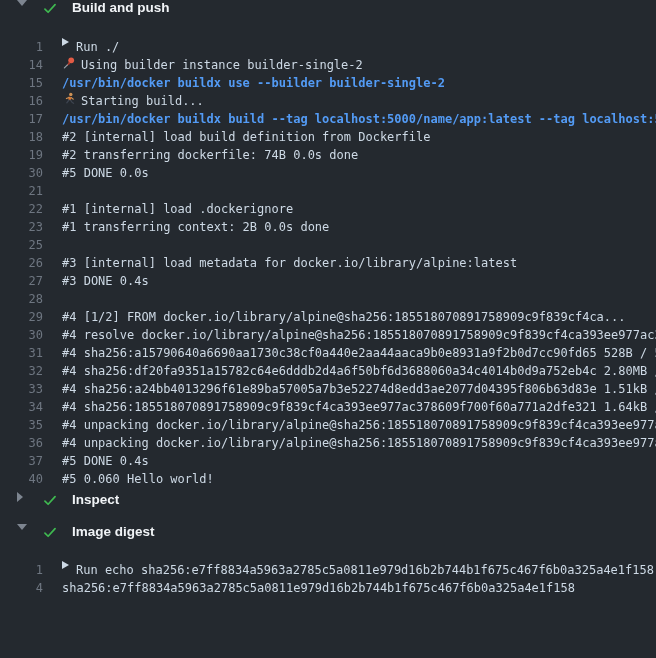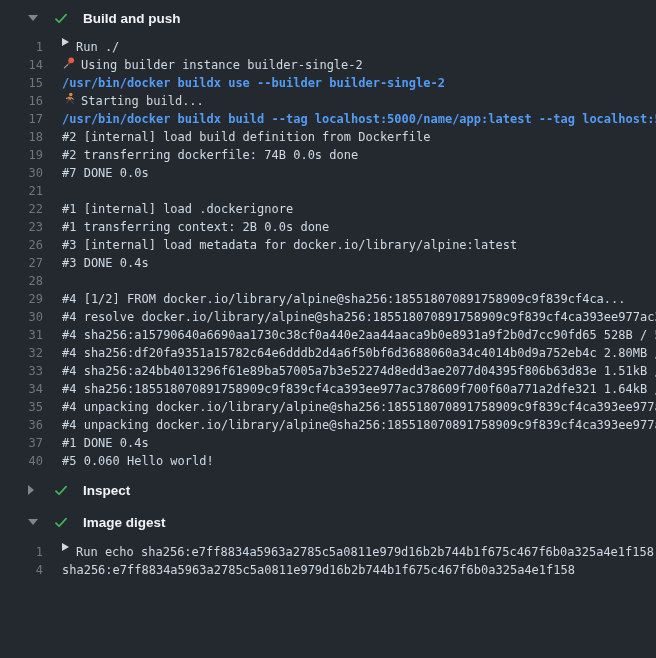--- a/index.html
+++ b/index.html
@@ -3,21 +3,21 @@
 <meta charset="utf-8">
 <style>
   html,body{margin:0;padding:0;}
   body{
     width:656px;height:658px;overflow:hidden;
     background:var(--background,#24292f);
     font-family:"DejaVu Sans Mono","Liberation Mono",monospace;
   }
   #log-root{width:656px;height:658px;overflow:hidden;}
   .section-header{
-    display:flex;align-items:center;height:32px;padding-left:28px;
+    display:flex;align-items:flex-start;height:32px;padding-left:17px;
     cursor:pointer;box-sizing:border-box;
   }
   .section-header.first{height:36px;}
   .chev{width:12px;display:flex;align-items:center;justify-content:flex-start;flex:none;}
   .tri-down{width:0;height:0;border-left:5px solid transparent;border-right:5px solid transparent;border-top:6px solid var(--chevron-gray,#7d8590);}
   .tri-right{width:0;height:0;border-top:5px solid transparent;border-bottom:5px solid transparent;border-left:6px solid var(--chevron-gray,#7d8590);}
   .chk{margin-left:13px;width:17px;height:16px;flex:none;display:flex;align-items:center;}
   .step-title{
     margin-left:13px;
     font-family:"Liberation Sans","DejaVu Sans",sans-serif;
@@ -92,34 +92,38 @@
       <div class="line log">
         <span class="num">18</span>
         <span class="content"><span class="txt">#2 [internal] load build definition from Dockerfile</span></span>
       </div>
       <div class="line log">
         <span class="num">19</span>
         <span class="content"><span class="txt">#2 transferring dockerfile: 74B 0.0s done</span></span>
       </div>
       <div class="line log">
         <span class="num">30</span>
-        <span class="content"><span class="txt">#7 DONE 0.0s</span></span>
+        <span class="content"><span class="txt">#5 DONE 0.0s</span></span>
       </div>
       <div class="line blank">
         <span class="num">21</span>
         <span class="content"><span class="txt"></span></span>
       </div>
       <div class="line log">
         <span class="num">22</span>
         <span class="content"><span class="txt">#1 [internal] load .dockerignore</span></span>
       </div>
       <div class="line log">
         <span class="num">23</span>
         <span class="content"><span class="txt">#1 transferring context: 2B 0.0s done</span></span>
       </div>
+      <div class="line blank">
+        <span class="num">25</span>
+        <span class="content"><span class="txt"></span></span>
+      </div>
       <div class="line log">
         <span class="num">26</span>
         <span class="content"><span class="txt">#3 [internal] load metadata for docker.io/library/alpine:latest</span></span>
       </div>
       <div class="line log">
         <span class="num">27</span>
         <span class="content"><span class="txt">#3 DONE 0.4s</span></span>
       </div>
       <div class="line blank">
         <span class="num">28</span>
@@ -152,21 +156,21 @@
       <div class="line log">
         <span class="num">35</span>
         <span class="content"><span class="txt">#4 unpacking docker.io/library/alpine@sha256:185518070891758909c9f839cf4ca393ee977ac3</span></span>
       </div>
       <div class="line log">
         <span class="num">36</span>
         <span class="content"><span class="txt">#4 unpacking docker.io/library/alpine@sha256:185518070891758909c9f839cf4ca393ee977ac3</span></span>
       </div>
       <div class="line log">
         <span class="num">37</span>
-        <span class="content"><span class="txt">#1 DONE 0.4s</span></span>
+        <span class="content"><span class="txt">#5 DONE 0.4s</span></span>
       </div>
       <div class="line log">
         <span class="num">40</span>
         <span class="content"><span class="txt">#5 0.060 Hello world!</span></span>
       </div>
     </div>
     <div class="section-header">
       <span class="chev">
         <span class="tri-right"></span>
       </span>

